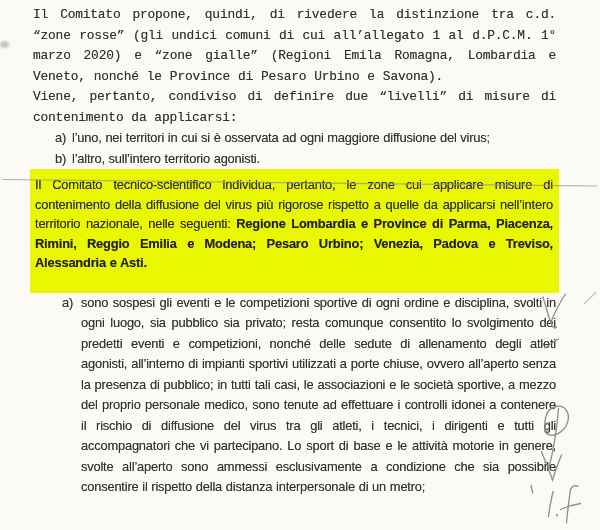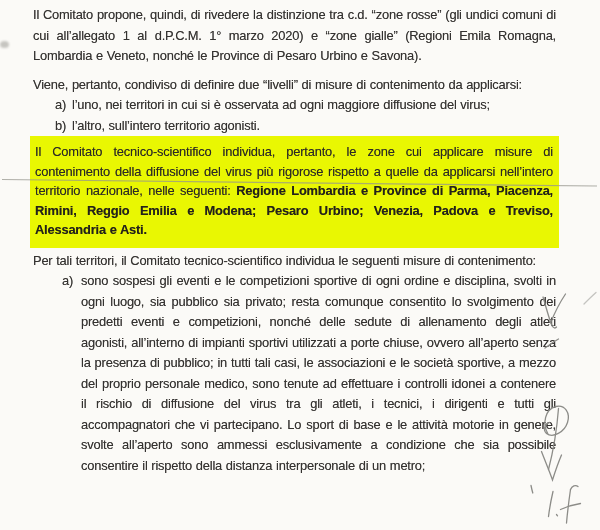--- a/index.html
+++ b/index.html
@@ -10,36 +10,36 @@
     position:relative; width:600px; height:530px; overflow:hidden;
     background:#fbfaf7;
     padding:5px 44px 0 33px;
     font-size:12.9px; line-height:20.5px; letter-spacing:-0.2px;
     color:#343230;
     text-align:justify;
     text-shadow:0 0 0.6px rgba(52,50,48,0.55);
     word-spacing:0.4px;
   }
 
-  .para{ text-align:justify; }
-  .p2{ margin-top:8px; }
+  .para{ text-align:justify;font-family:Liberation Mono, monospace; }
+  .p2{ margin-top:0; }
   .p3{ margin-top:3px; }
 
   .list{ }
   .row{ display:flex; align-items:flex-start; }
   .lvl .row{ margin-left:22px; }
   .lvl .marker{ flex:0 0 17px; }
   .measures .row{ margin-left:29px; }
   .measures .marker{ flex:0 0 19px; }
   .ltext{ flex:1; text-align:justify; }
 
   .highlight{
     margin:0 0 0 -3px;
     width:calc(100% + 6px);
-    padding:6px 6px 8px 5px;
+    padding:6px 6px 20px 5px;
     background:#e9f702;
     line-height:19.5px;
     text-align:justify;
     color:#2c2b24;
   }
   .highlight strong{ font-weight:700; color:#232219; }
 
   .overlay{
     position:absolute; left:0; top:0; width:600px; height:530px;
     pointer-events:none;
@@ -66,21 +66,20 @@
       <span class="ltext">l’uno, nei territori in cui si è osservata ad ogni maggiore diffusione del virus;</span>
     </div>
     <div class="row">
       <span class="marker">b)</span>
       <span class="ltext">l’altro, sull’intero territorio agonisti.</span>
     </div>
   </div>
 
   <div class="highlight" style="background: rgb(233, 247, 2);"><span>Il Comitato tecnico-scientifico individua, pertanto, le zone cui applicare misure di contenimento della diffusione del virus più rigorose rispetto a quelle da applicarsi nell’intero territorio nazionale, nelle seguenti: </span><strong>Regione Lombardia e Province di Parma, Piacenza, Rimini, Reggio Emilia e Modena; Pesaro Urbino; Venezia, Padova e Treviso, Alessandria e Asti.</strong></div>
 
-  <p class="para p3">Per tali territori, il Comitato tecnico-scientifico individua le seguenti misure di contenimento:</p>
 
   <div class="list measures">
     <div class="row">
       <span class="marker">a)</span>
       <span class="ltext">sono sospesi gli eventi e le competizioni sportive di ogni ordine e disciplina, svolti in ogni luogo, sia pubblico sia privato; resta comunque consentito lo svolgimento dei predetti eventi e competizioni, nonché delle sedute di allenamento degli atleti agonisti, all’interno di impianti sportivi utilizzati a porte chiuse, ovvero all’aperto senza la presenza di pubblico; in tutti tali casi, le associazioni e le società sportive, a mezzo del proprio personale medico, sono tenute ad effettuare i controlli idonei a contenere il rischio di diffusione del virus tra gli atleti, i tecnici, i dirigenti e tutti gli accompagnatori che vi partecipano. Lo sport di base e le attività motorie in genere, svolte all’aperto sono ammessi esclusivamente a condizione che sia possibile consentire il rispetto della distanza interpersonale di un metro;</span>
     </div>
   </div>
 
   <div class="smudge-left"></div>
 

